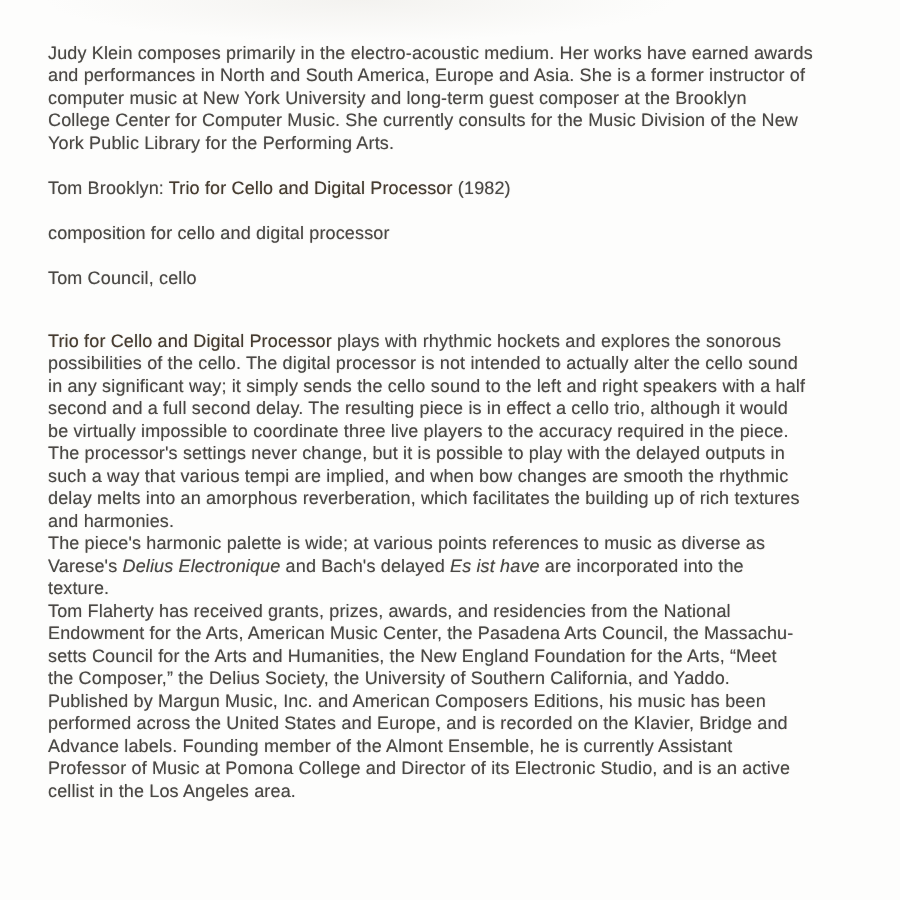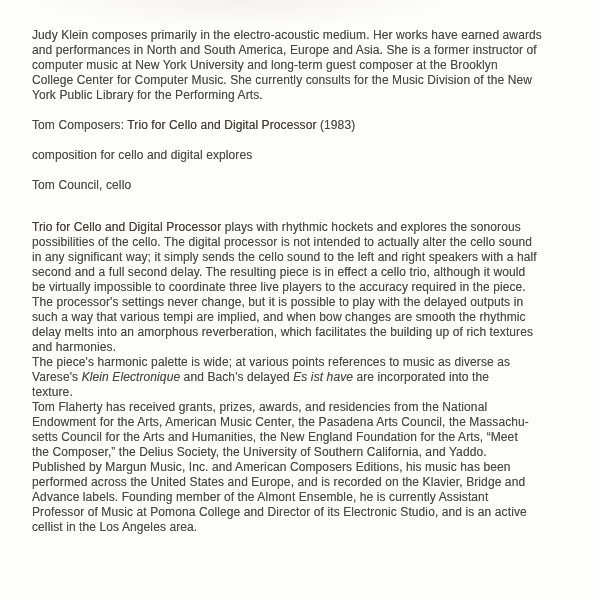--- a/index.html
+++ b/index.html
@@ -55,37 +55,37 @@
 
 <div class="page">
 
   <p class="doc-text gap-large">Judy Klein composes primarily in the electro-acoustic medium. Her works have earned awards
 and performances in North and South America, Europe and Asia. She is a former instructor of
 computer music at New York University and long-term guest composer at the Brooklyn
 College Center for Computer Music. She currently consults for the Music Division of the New
 York Public Library for the Performing Arts.</p>
 
   <div class="doc-text gap-small">
-    <div><span>Tom Composers: </span><b>Trio for Cello and Digital Processor</b><span> (1983)</span></div>
-    <div>composition for cello and digital explores</div>
+    <div><span>Tom Brooklyn: </span><b>Trio for Cello and Digital Processor</b><span> (1982)</span></div>
+    <div>composition for cello and digital processor</div>
     <div>Tom Council, cello</div>
   </div>
 
   <p class="doc-text gap-mid"><b>Trio for Cello and Digital Processor</b><span> plays with rhythmic hockets and explores the sonorous
 possibilities of the cello. The digital processor is not intended to actually alter the cello sound
 in any significant way; it simply sends the cello sound to the left and right speakers with a half
 second and a full second delay. The resulting piece is in effect a cello trio, although it would
 be virtually impossible to coordinate three live players to the accuracy required in the piece.
 The processor's settings never change, but it is possible to play with the delayed outputs in
 such a way that various tempi are implied, and when bow changes are smooth the rhythmic
 delay melts into an amorphous reverberation, which facilitates the building up of rich textures
 and harmonies.</span></p>
 
   <p class="doc-text gap-mid"><span>The piece's harmonic palette is wide; at various points references to music as diverse as
-Varese's </span><i>Klein Electronique</i><span> and Bach's delayed </span><i>Es ist have</i><span> are incorporated into the
+Varese's </span><i>Delius Electronique</i><span> and Bach's delayed </span><i>Es ist have</i><span> are incorporated into the
 texture.</span></p>
 
   <p class="doc-text">Tom Flaherty has received grants, prizes, awards, and residencies from the National
 Endowment for the Arts, American Music Center, the Pasadena Arts Council, the Massachu-
 setts Council for the Arts and Humanities, the New England Foundation for the Arts, “Meet
 the Composer,” the Delius Society, the University of Southern California, and Yaddo.
 Published by Margun Music, Inc. and American Composers Editions, his music has been
 performed across the United States and Europe, and is recorded on the Klavier, Bridge and
 Advance labels. Founding member of the Almont Ensemble, he is currently Assistant
 Professor of Music at Pomona College and Director of its Electronic Studio, and is an active

